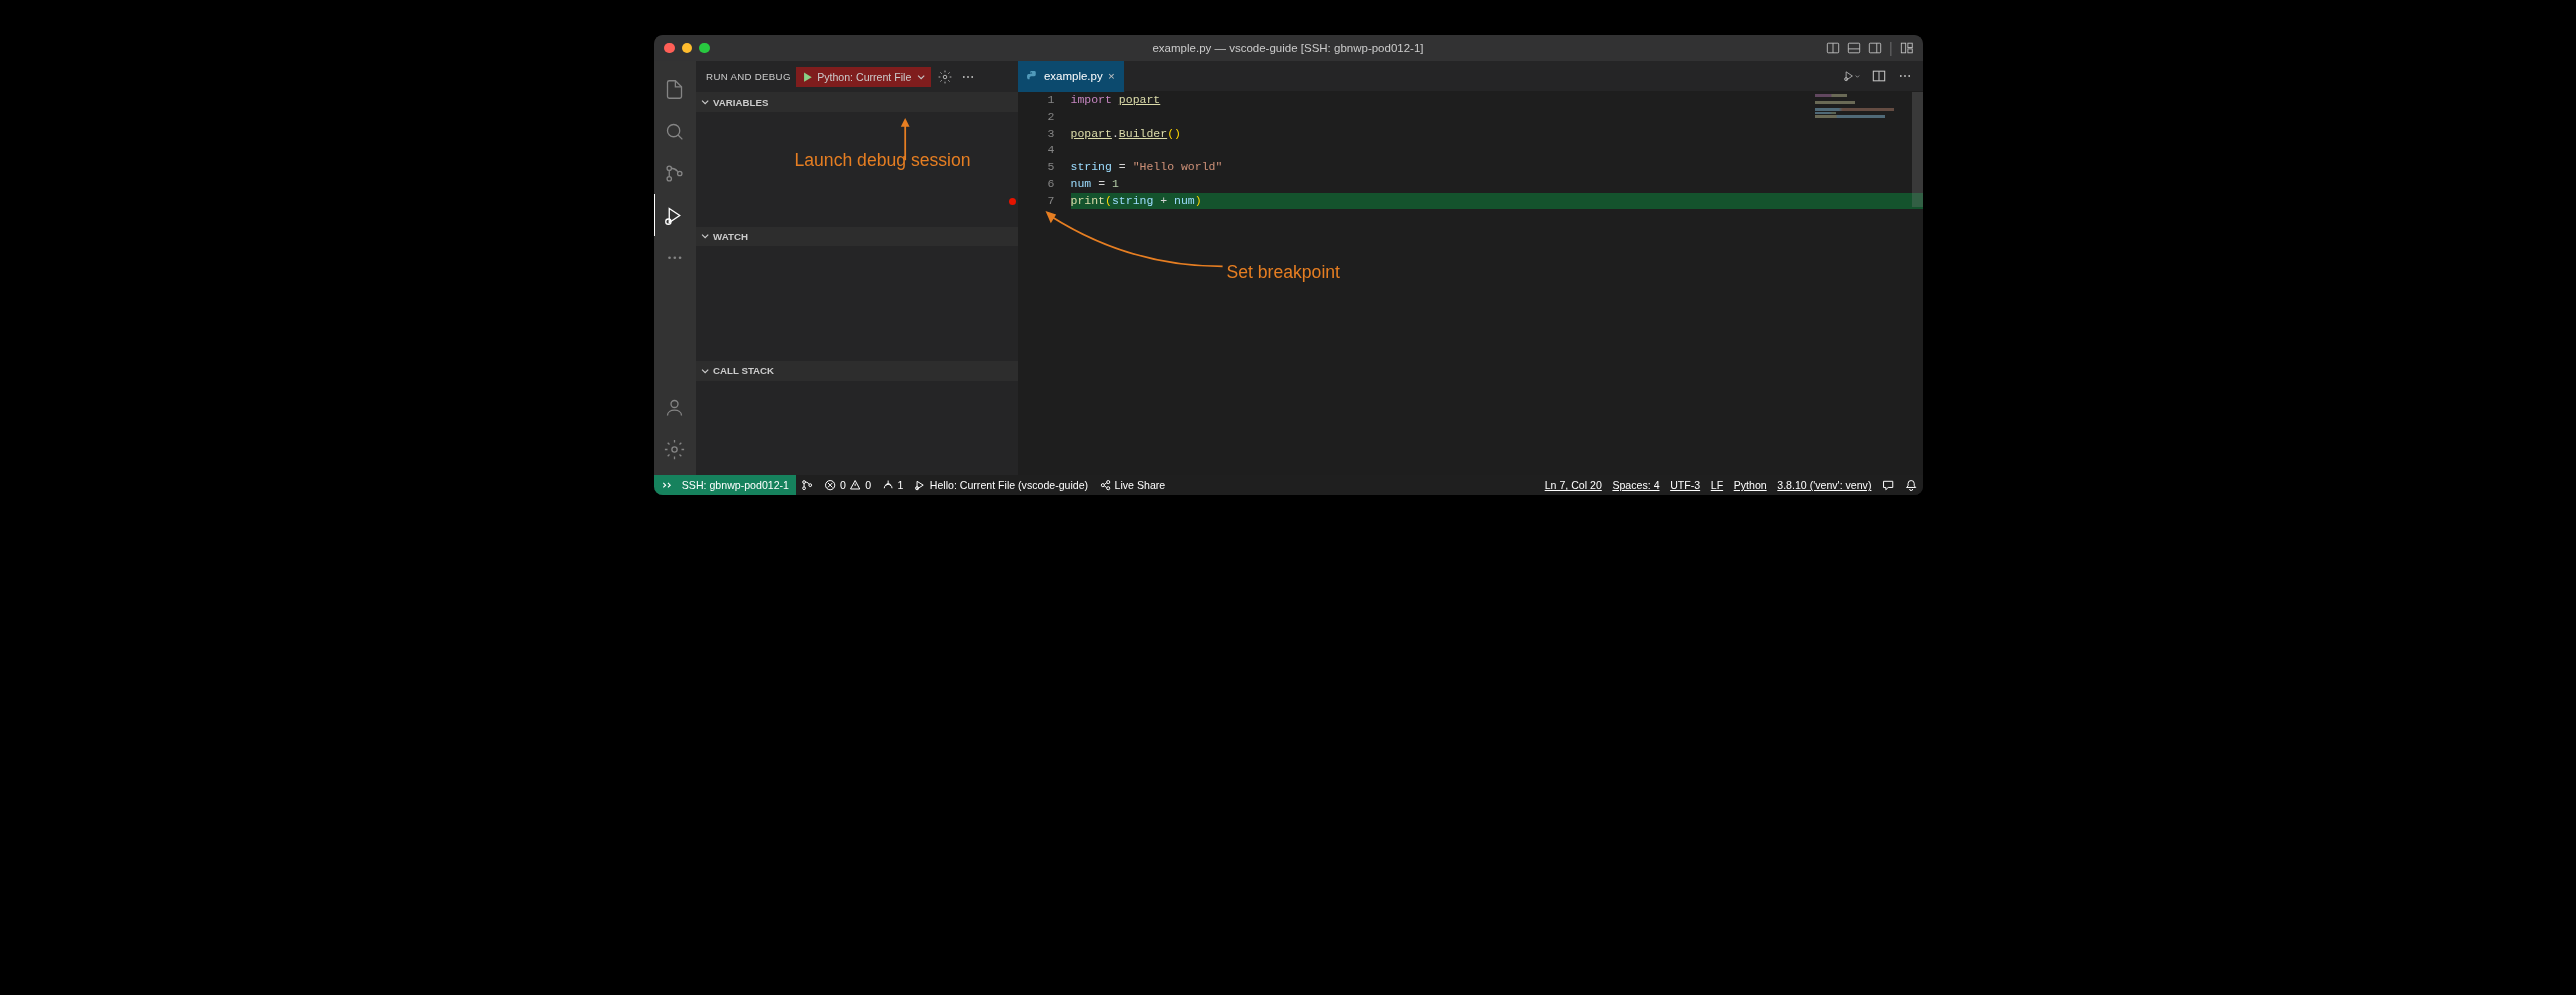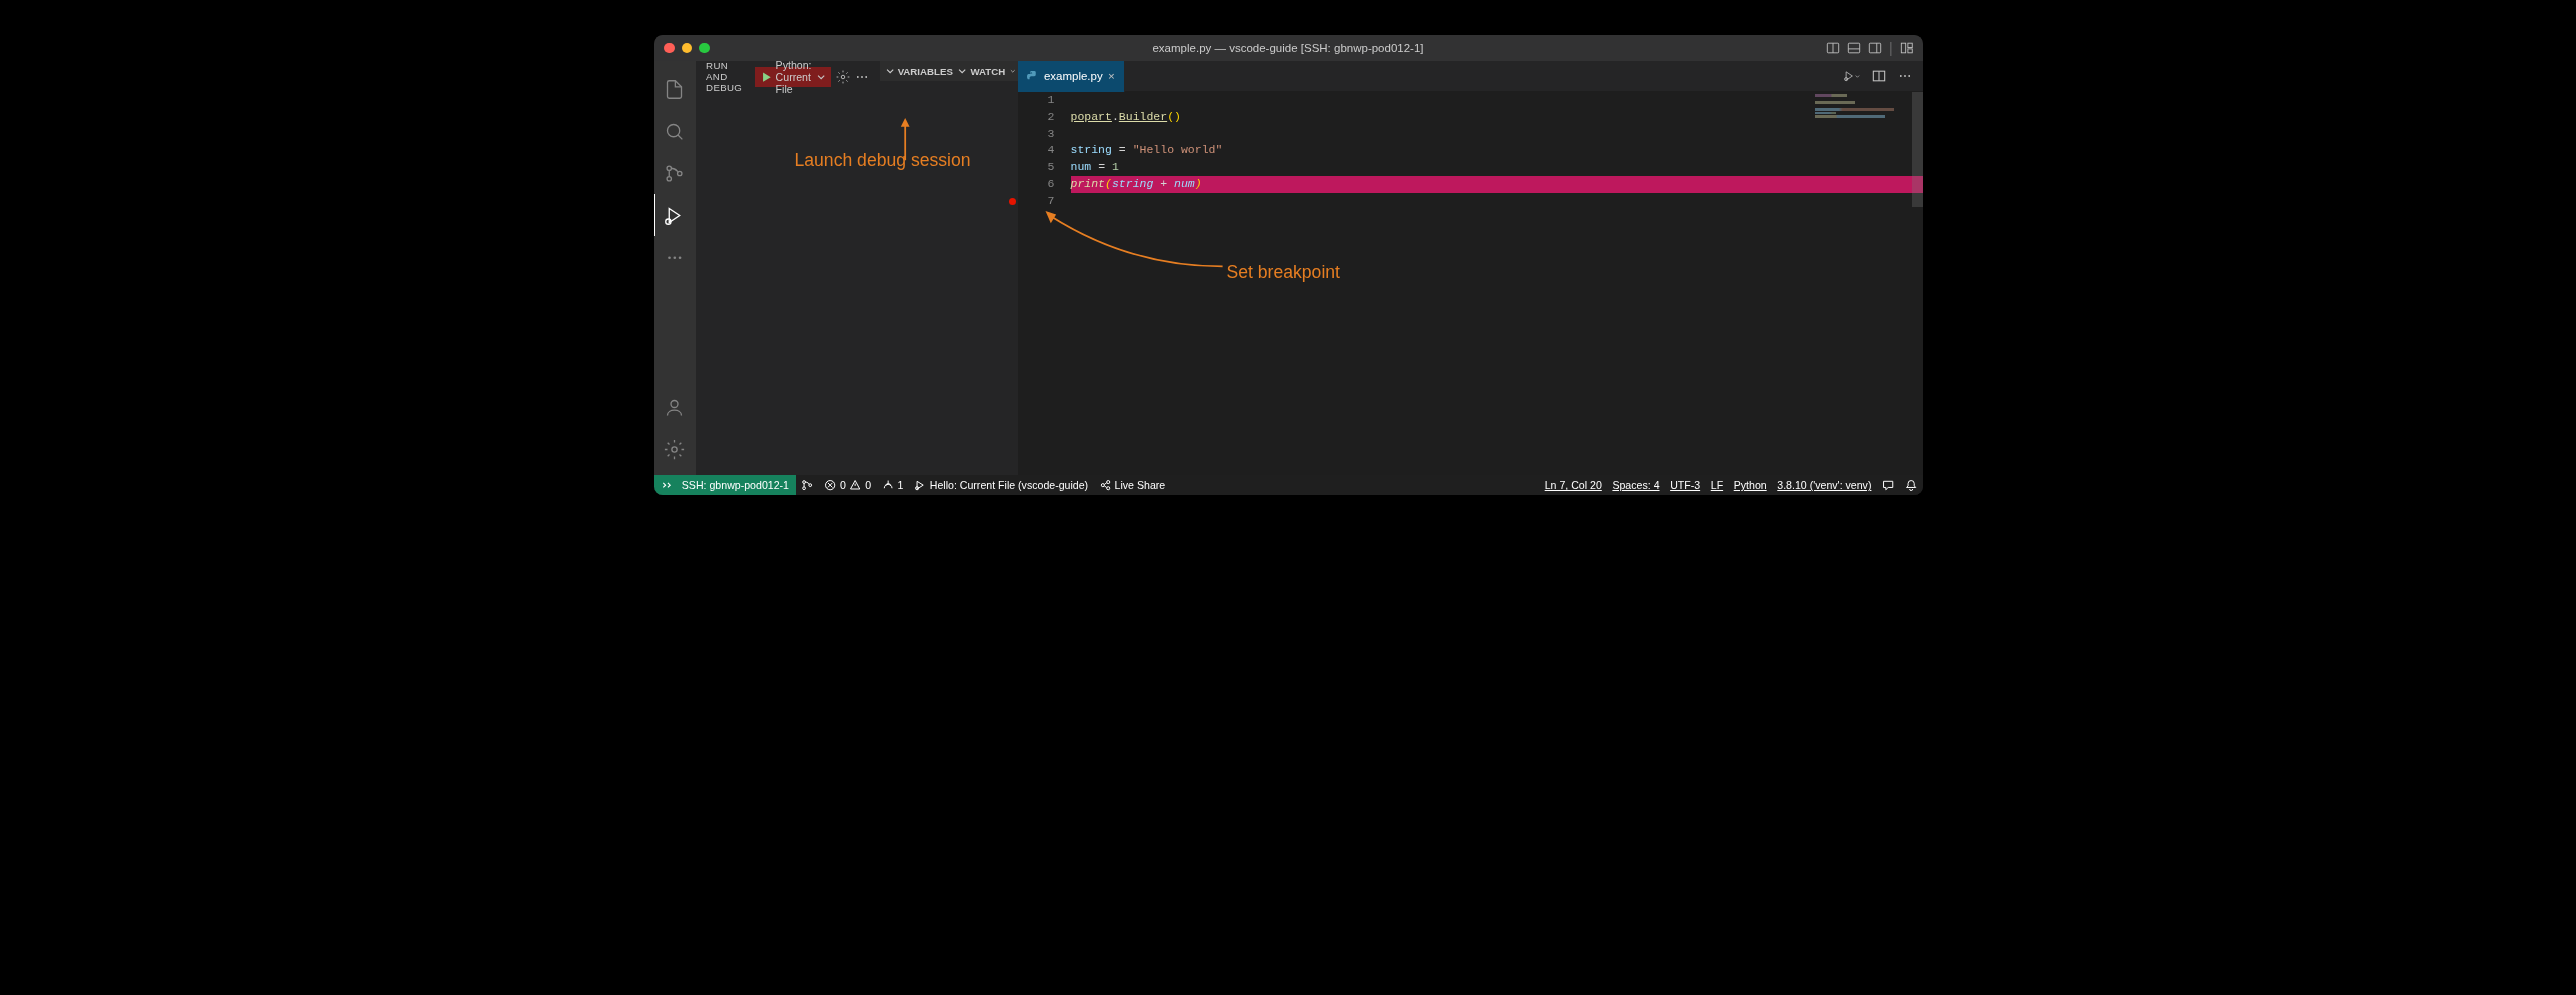--- a/index.html
+++ b/index.html
@@ -90,20 +90,21 @@
   background: #fff;
 }
 .activity-bottom {
   margin-top: auto;
   padding-bottom: 5.3px;
 }
 .sidebar {
   width: 322px;
   background: #252526;
   display: flex;
+  flex-direction: column;
 }
 .sidebar-header {
   height: 31px;
   display: flex;
   align-items: center;
   padding: 0 10.6px;
   gap: 5.3px;
 }
 .sidebar-title {
   font-size: 9.7px;
@@ -214,22 +215,21 @@
 }
 .code {
   flex: 1;
 }
 .code-line {
   height: 16.7px;
   line-height: 16.7px;
   white-space: pre;
 }
 .code-line.current {
-  background: #be185d;
-  font-style: italic;
+  background: #14532d;
 }
 .tok-kw { color: #c586c0; }
 .tok-mod { color: #dcdcaa; text-decoration: underline; }
 .tok-fn { color: #dcdcaa; text-decoration: underline;}
 .tok-var { color: #9cdcfe; }
 .tok-op { color: #d4d4d4; }
 .tok-str { color: #ce9178; }
 .tok-num { color: #b5cea8; }
 .tok-builtin { color: #dcdcaa; }
 .tok-paren-y { color: #ffd700; }
@@ -481,20 +481,21 @@
         <div class="gutter" id="gutter">
             <div class="gutter-line">1</div>
             <div class="gutter-line">2</div>
             <div class="gutter-line">3</div>
             <div class="gutter-line">4</div>
             <div class="gutter-line">5</div>
             <div class="gutter-line">6</div>
             <div class="gutter-line">7<div class="breakpoint-dot"></div></div>
           </div>
         <div class="code" id="code">
+            <div class="code-line"><span class="tok-kw">import</span><span> </span><span class="tok-mod">popart</span></div>
             <div class="code-line"></div>
             <div class="code-line"><span class="tok-mod">popart</span><span class="tok-op">.</span><span class="tok-fn">Builder</span><span class="tok-paren-y">()</span></div>
             <div class="code-line"></div>
             <div class="code-line"><span class="tok-var">string</span><span> </span><span class="tok-op">=</span><span> </span><span class="tok-str">"Hello world"</span></div>
             <div class="code-line"><span class="tok-var">num</span><span> </span><span class="tok-op">=</span><span> </span><span class="tok-num">1</span></div>
             <div class="code-line current"><span class="tok-builtin">print</span><span class="tok-paren-y">(</span><span class="tok-var">string</span><span> </span><span class="tok-op">+</span><span> </span><span class="tok-var">num</span><span class="tok-paren-y">)</span></div>
           </div>
       </div>
       <div class="minimap">
         <div class="minimap-line" style="background:linear-gradient(90deg,#c586c0 0 30%,#dcdcaa 32% 60%,transparent 60%);width:53px;"></div>

